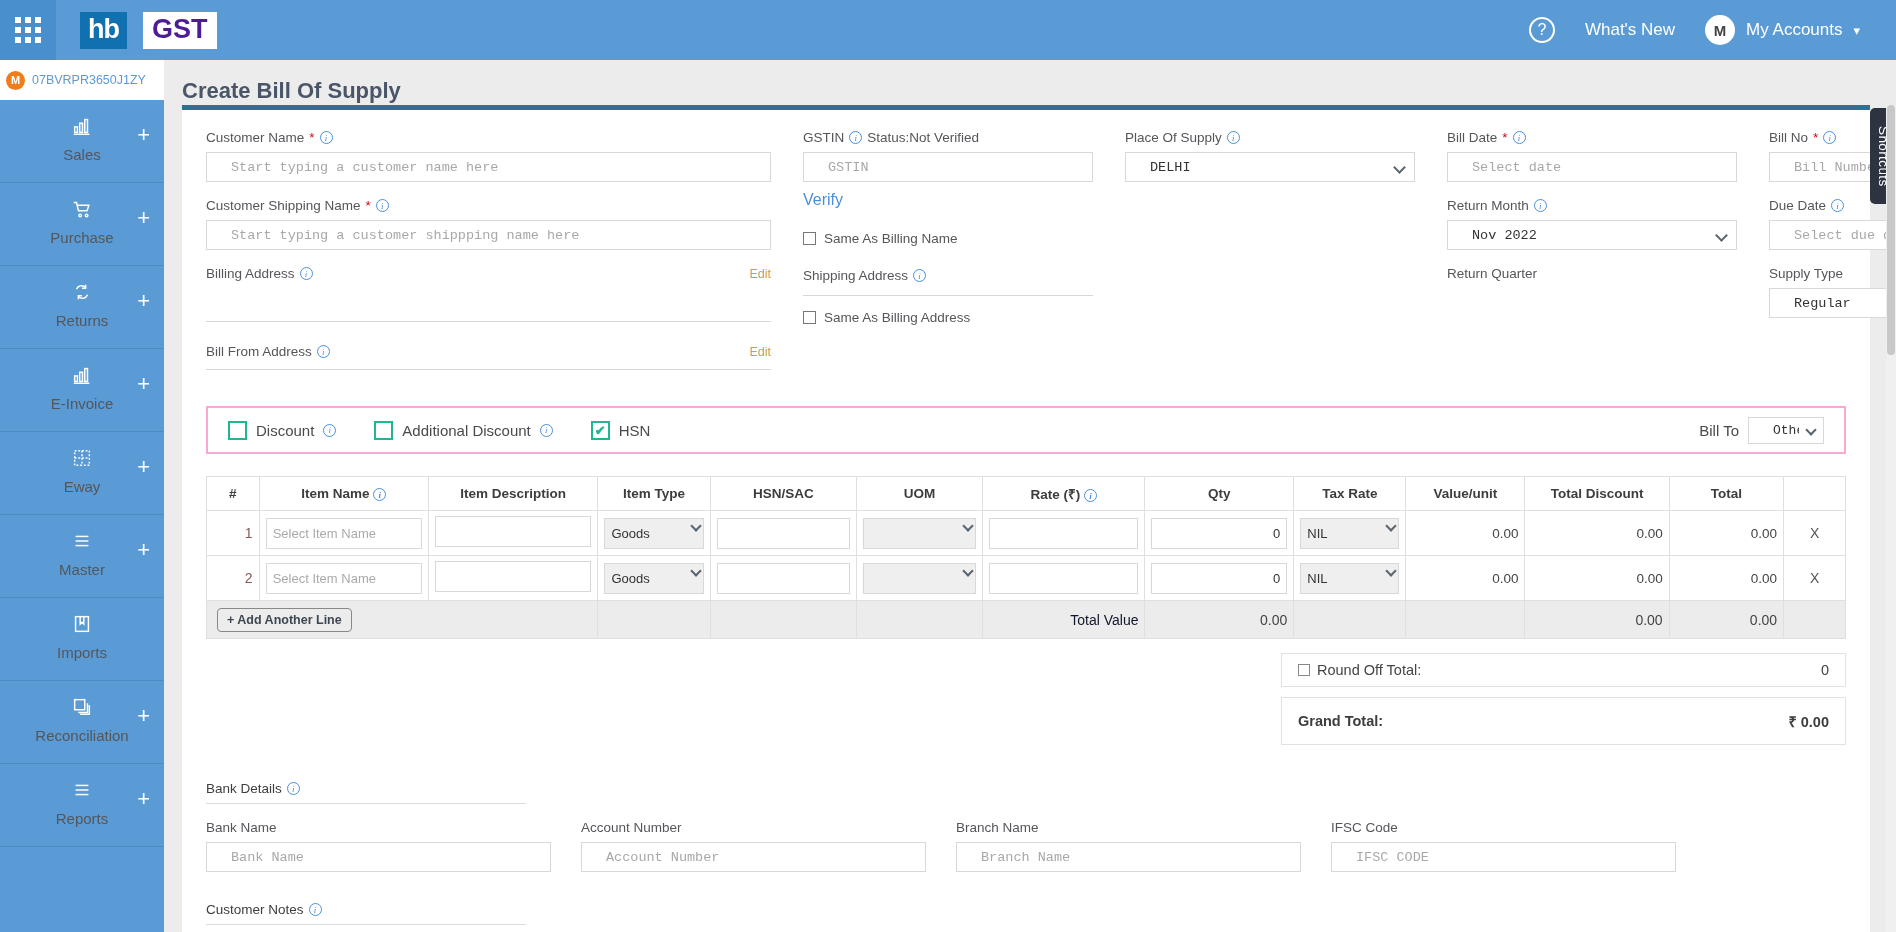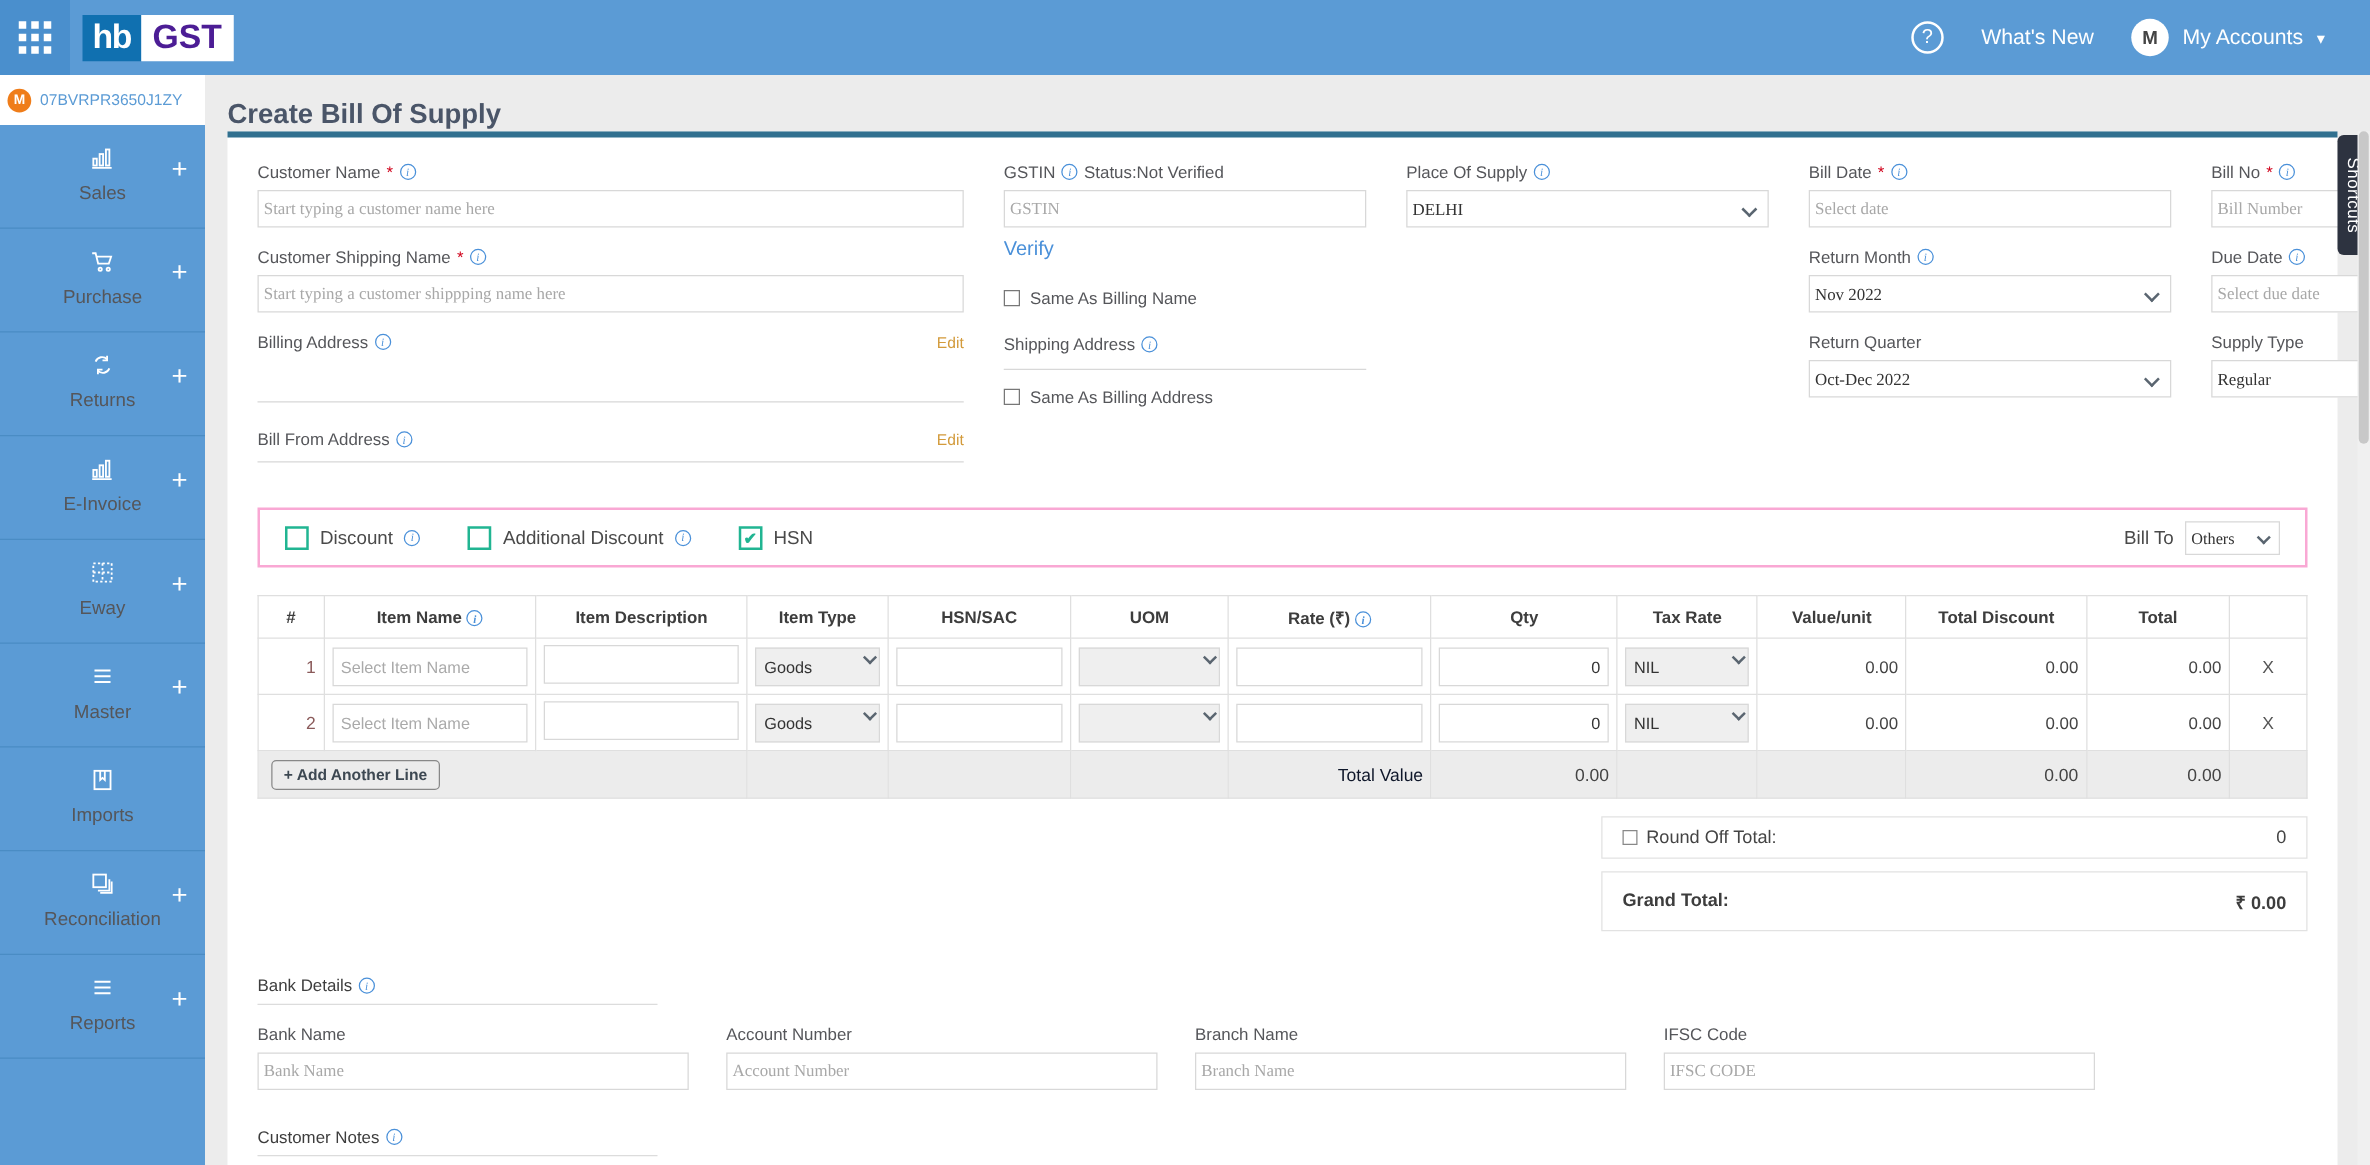--- a/index.html
+++ b/index.html
@@ -17,22 +17,22 @@
     background:#5b9bd5; display:flex; align-items:center;
   }
   .grid-launcher{
     width:56px; height:60px; background:#4a8fcd;
     display:flex; align-items:center; justify-content:center;
     cursor:pointer;
   }
   .grid-dots{ display:grid; grid-template-columns:repeat(3,6px); grid-gap:4px; }
   .grid-dots i{ width:6px; height:6px; background:#fff; display:block; }
   .brand{
-    margin-left:10px; display:flex; align-items:center; height:38px;
-    font-weight:bold; font-size:27px; line-height:1;
+    margin-left:24px; display:flex; align-items:center; height:38px;
+    font-weight:bold; font-size:27px; line-height:1;gap:16px;
   }
   .brand .hb{ background:#1070b0; color:#fff; padding:4px 8px 6px 8px; letter-spacing:-1px;}
   .brand .gst{ background:#fff; color:#4c1d95; padding:4px 9px 6px 9px;}
   .topbar-right{ margin-left:auto; display:flex; align-items:center; gap:30px; padding-right:36px;}
   .help-icon{
     width:26px;height:26px;border:2px solid #fff;border-radius:50%;
     color:#fff;font-size:16px;display:flex;align-items:center;justify-content:center;
     cursor:pointer;
   }
   .whatsnew{ color:#fff; font-size:17px; cursor:pointer;}
@@ -96,21 +96,21 @@
   .lbl{ font-size:13.5px; color:#55565a; margin-bottom:7px; display:flex; align-items:center; gap:5px;}
   .req{ color:#d0021b; }
   .info{
     display:inline-flex;align-items:center;justify-content:center;
     width:13px;height:13px;border:1px solid #4a90d9;border-radius:50%;
     color:#4a90d9;font-size:9px;font-style:italic;font-family:"Liberation Serif",serif;
     cursor:pointer; flex:none;
   }
   .inp{
     width:100%; height:30px; border:1px solid #d8d8d8; background:#fff;
-    padding:0 4px; font-size:13.5px; color:#333; font-family:Liberation Serif, serif;
+    padding:0 24px; font-size:13.5px; color:#333; font-family:Liberation Mono, monospace;
   }
   .inp::placeholder{ color:#a8a8a8; }
   select.inp{ appearance:none; background-image:none; padding-right:24px;}
   .sel-wrap{ position:relative; }
   .sel-wrap::after{
     content:""; position:absolute; right:11px; top:11px;
     width:7px;height:7px;border-right:2px solid #5a6570;border-bottom:2px solid #5a6570;
     transform:rotate(45deg); pointer-events:none;
   }
   .verify{ color:#4a90d9; font-size:16px; margin-top:9px; cursor:pointer;}
@@ -450,25 +450,20 @@
           <div class="sel-wrap">
             <select class="inp">
               <option>Nov 2022</option>
             </select>
           </div>
         </div>
 
         <div class="fld">
           <div class="lbl">
             <span>Return Quarter</span>
-          </div>
-          <div class="sel-wrap">
-            <select class="inp">
-              <option>Oct-Dec 2022</option>
-            </select>
           </div>
         </div>
       </div>
 
       <div>
         <div class="fld" style="position:relative">
           <div class="lbl">
             <span>Bill No</span>
               <span class="req">*</span>
             <span class="info">i</span>

